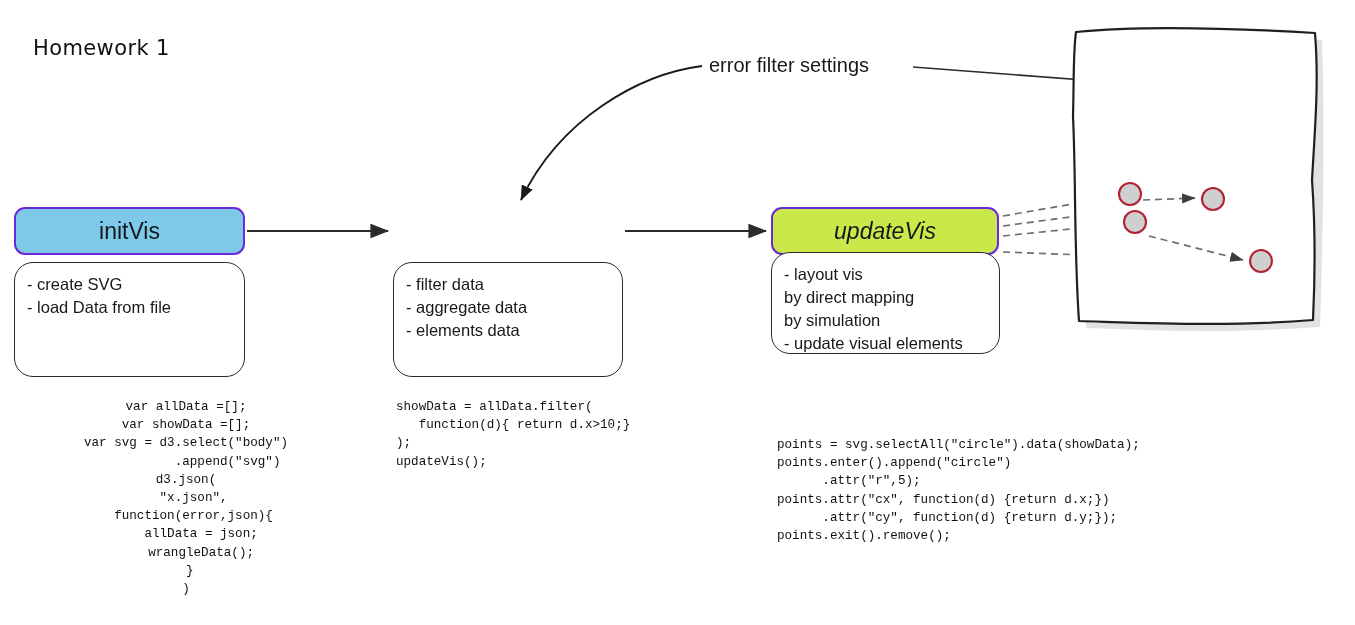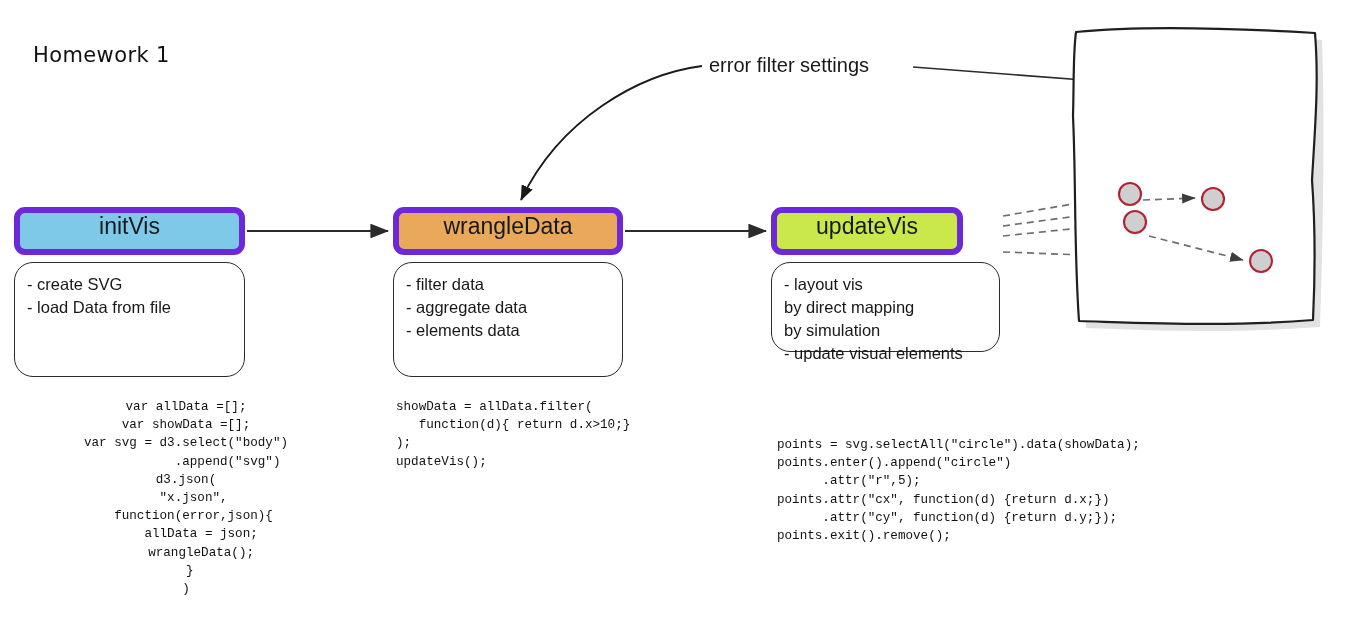--- a/index.html
+++ b/index.html
@@ -23,38 +23,38 @@
     left: 0; top: 0;
     width: 1355px;
     height: 625px;
     pointer-events: none;
   }
 
   
   #page-title {
     position: absolute;
     left: 33px;
-    top: 43px;
+    top: 36px;
     font-family: "DejaVu Sans", sans-serif;
     font-size: 21px;
     font-weight: 400;
     letter-spacing: 0.4px;
     color: #111111;
     white-space: nowrap;
   }
 
   
   .stage-header {
     position: absolute;
     height: 48px;
-    border: 6px solid #6d28d9;
+    border: 2px solid #6d28d9;
     border-radius: 11px;
     box-sizing: border-box;
     display: flex;
-    align-items: flex-start;
+    align-items: center;
     justify-content: center;
     font-size: 23px;
     color: #15181c;
     font-family: "Liberation Sans", sans-serif;
   }
   .stage-desc {
     position: absolute;
     border: 1.6px solid #2b2b2b;
     border-radius: 19px;
     box-sizing: border-box;
@@ -75,22 +75,22 @@
   }
 
   #initvis-header { left: 14px;  top: 207px; width: 231px; }
   #initvis-desc   { left: 14px;  top: 262px; width: 231px; height: 115px; }
   #initvis-code   { left: 21px;  top: 398px; width: 330px; text-align: center; }
 
   #wrangle-header { left: 393px; top: 207px; width: 230px; }
   #wrangle-desc   { left: 393px; top: 262px; width: 230px; height: 115px; }
   #wrangle-code   { left: 396px; top: 398px; width: 320px; }
 
-  #update-header  { left: 771px; top: 207px; width: 192px; }
-  #update-desc    { left: 771px; top: 262px; width: 229px; height: 90px; }
+  #update-header  { left: 771px; top: 207px; width: 228px; font-style: italic; }
+  #update-desc    { left: 771px; top: 252px; width: 229px; height: 102px; }
   #update-code    { left: 777px; top: 398px; width: 420px; margin-top: 38px; }
 
   
   #annotation-label {
     position: absolute;
     left: 709px;
     top: 54px;
     font-size: 20px;
     color: #15181c;
     white-space: nowrap;
@@ -158,23 +158,20 @@
 var svg = d3.select("body")
            .append("svg")
 d3.json(
   "x.json",
   function(error,json){
     allData = json;
     wrangleData();
  }
 )</div>
 
-  <div class="stage-header" id="wrangle-header" style="background:#eaa85a">
-    <span>wrangleData</span>
-  </div>
   <div class="stage-desc" id="wrangle-desc">- filter data
 - aggregate data
 - elements data</div>
   <div class="stage-code" id="wrangle-code">showData = allData.filter(
    function(d){ return d.x&gt;10;}
 );
 updateVis();</div>
 
   <div class="stage-header" id="update-header" style="background:#cbe84a">
     <span>updateVis</span>

